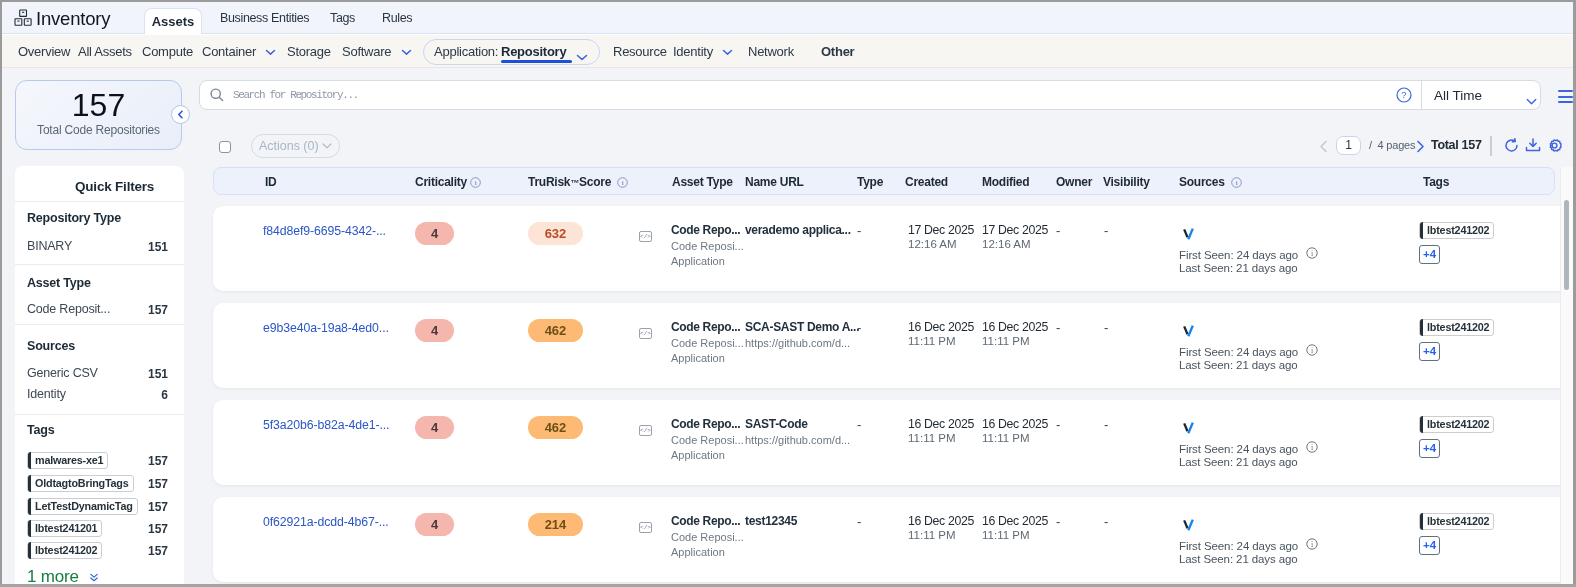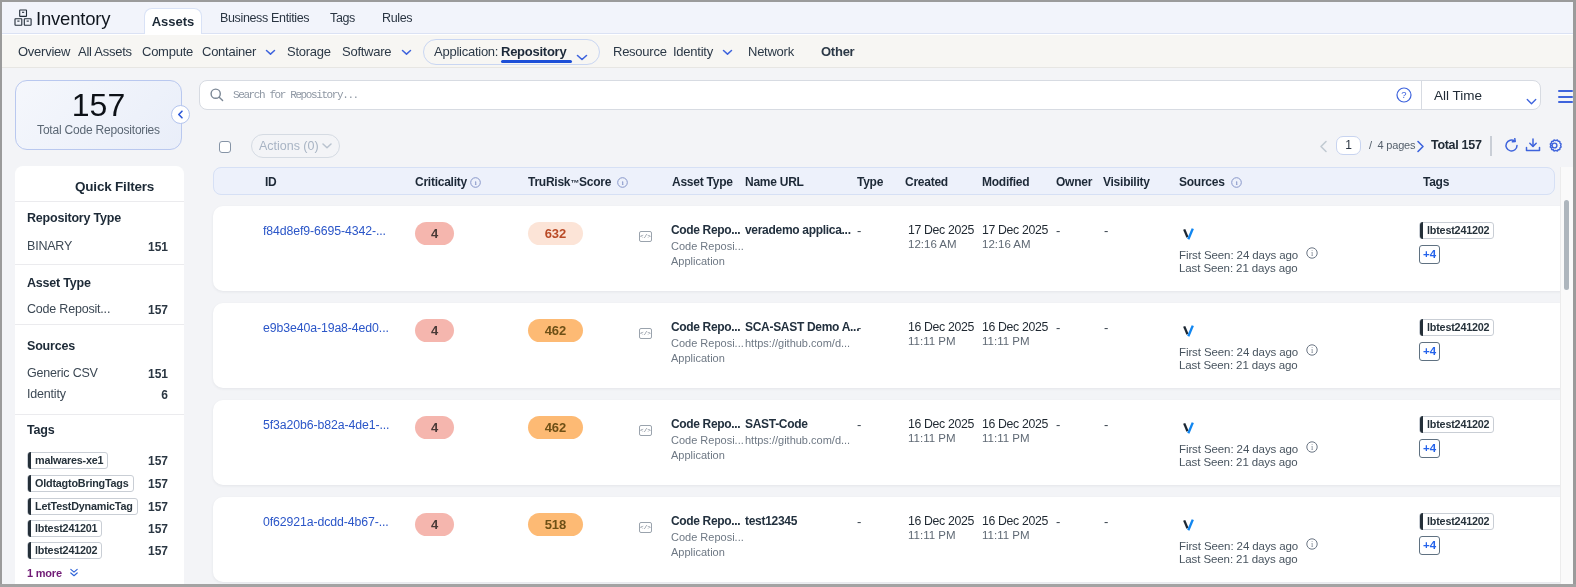--- a/index.html
+++ b/index.html
@@ -72,21 +72,21 @@
 .dash2 { left:843px; top:17px; font-size:13px; color:#3a444e; position:absolute; }
 .dash3 { left:891px; top:17px; font-size:13px; color:#3a444e; position:absolute; }
 .vlogo { left:970px; top:20px; position:absolute; }
 .seen { left:966px; font-size:11.5px; letter-spacing:-0.1px; color:#48545f; position:absolute; }
 .rtag { left:1206px; top:16px; height:17px; border:1px solid #c9ced5; border-radius:3px; background:#fff; font-size:10.8px; letter-spacing:-0.2px; font-weight:bold; color:#26323b; line-height:15px; padding:0 4px 0 7px; position:absolute; }
 .rtag::before { content:""; position:absolute; left:0; top:-1px; width:3px; height:17px; background:#242f38; border-radius:3px 0 0 3px; }
 .plus4 { left:1206px; top:39px; width:21px; height:19px; border:1px solid #5f7181; border-radius:3px; background:#fff; font-size:11.5px; font-weight:bold; color:#2563eb; text-align:center; line-height:17px; position:absolute; }
 
 .sbtrack { left:1560px; top:167px; width:13px; height:417px; background:#fafafa; border-left:1px solid #ececec; }
 .sbthumb { left:1564px; top:200px; width:5px; height:90px; background:#aeb6bd; border-radius:2.5px; }
-.more { left:27px; top:567px; font-size:11px; letter-spacing:-0.2px; font-weight:bold; color:#701a75; }
+.more { left:27px; top:567px; font-size:17px; letter-spacing:-0.2px; font-weight:normal; color:#15803d; }
 </style>
 </head>
 <body>
 
 <div class="abs topbar"></div>
 <div class="abs invicon">
 <svg width="18" height="18" viewBox="0 0 18 18">
       <g fill="none" stroke="#232d39" stroke-width="1.1">
         <rect x="5.7" y="1" width="6.8" height="6.4" rx="0.4"></rect>
         <rect x="1" y="9.8" width="6.8" height="6.4" rx="0.4"></rect>
@@ -325,21 +325,21 @@
         <circle cx="6" cy="6" r="5.2" fill="none" stroke="#6b7684" stroke-width="1"></circle>
         <text x="6" y="8.8" font-size="8" fill="#6b7684" text-anchor="middle" font-family="Liberation Serif">i</text>
       </svg></div>
   <div class="seen" style="top:55.5px;">Last Seen: 21 days ago</div>
   <div class="rtag">lbtest241202</div>
   <div class="plus4">+4</div>
 </div>
 <div class="abs row" style="top:497px;">
   <div class="id">0f62921a-dcdd-4b67-...</div>
   <div class="pill crit">4</div>
-  <div class="pill score sc-y">518</div>
+  <div class="pill score sc-y">214</div>
   <div class="codeicon">&lt;/&gt;</div>
   <div class="atitle">Code Repo...</div>
     <div class="asub1">Code Reposi...</div>
     <div class="asub2">Application</div>
   <div class="nm">test12345</div>
   <div class="dash1">-</div>
   <div class="dt" style="left:695px;">16 Dec 2025</div>
     <div class="tm" style="left:695px;">11:11 PM</div>
   <div class="dt" style="left:769px;">16 Dec 2025</div>
     <div class="tm" style="left:769px;">11:11 PM</div>

